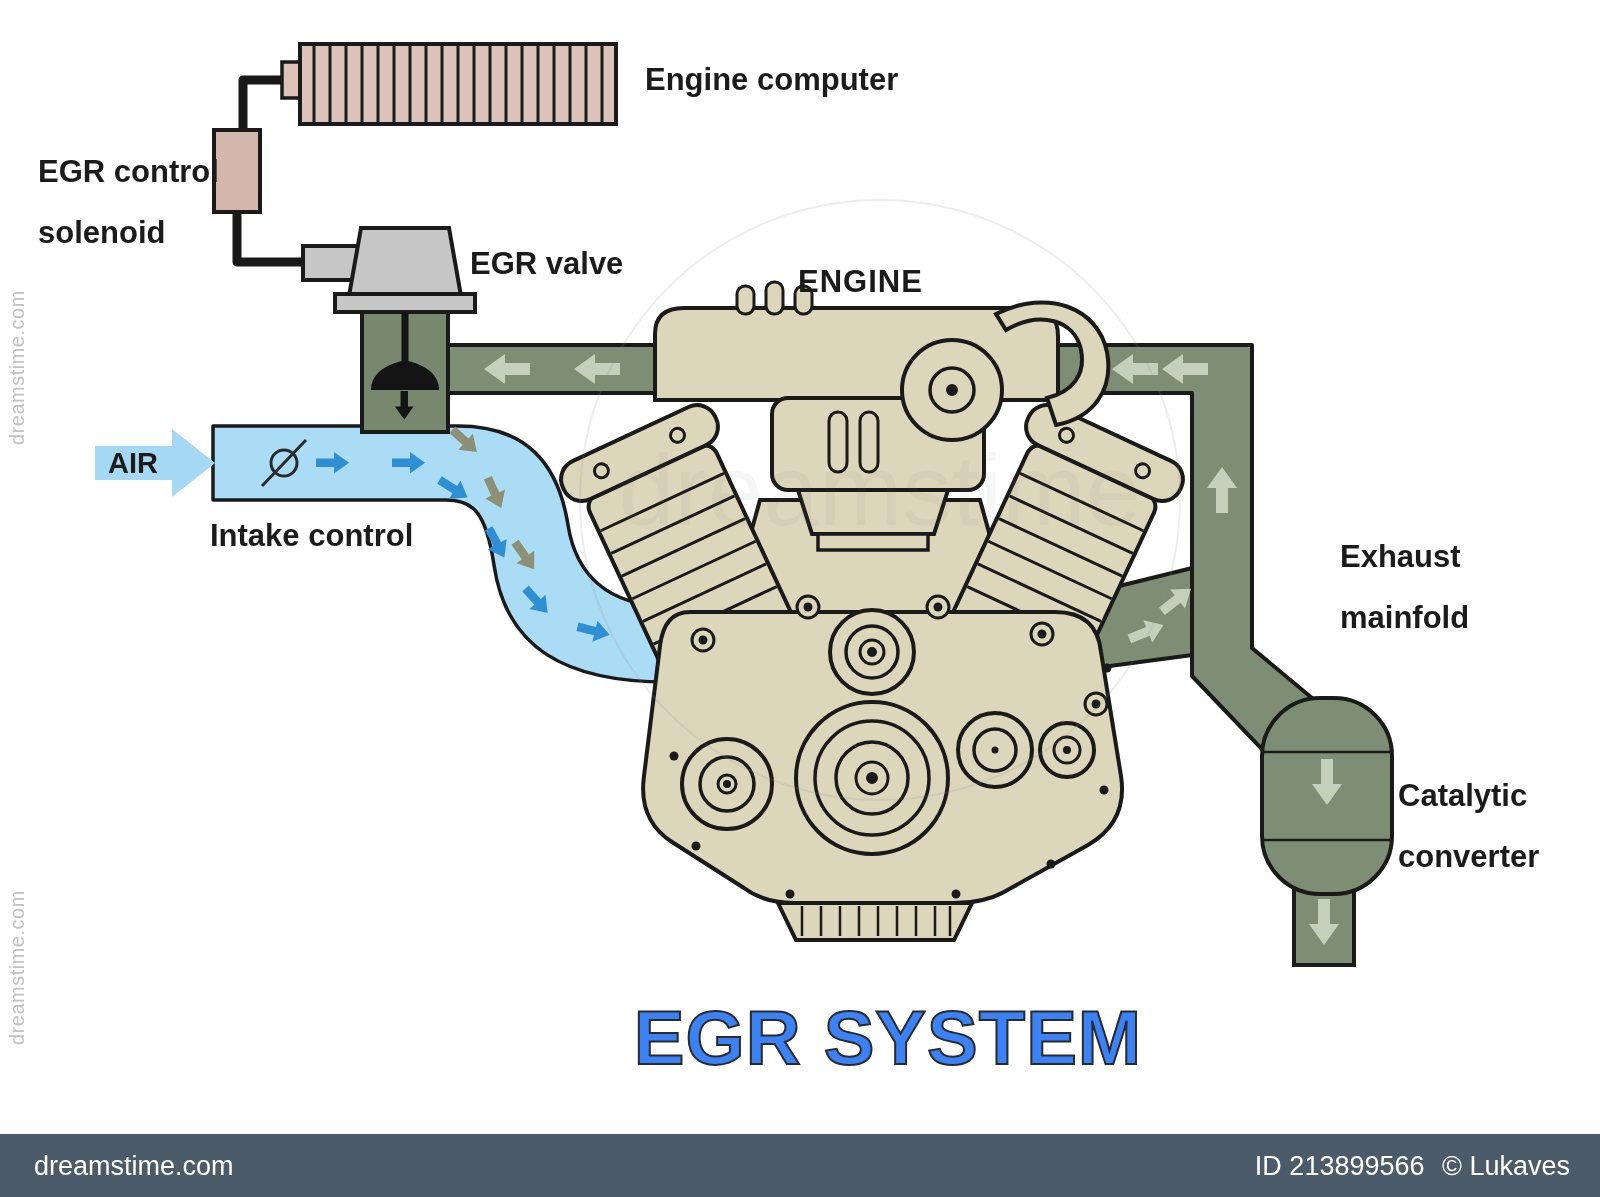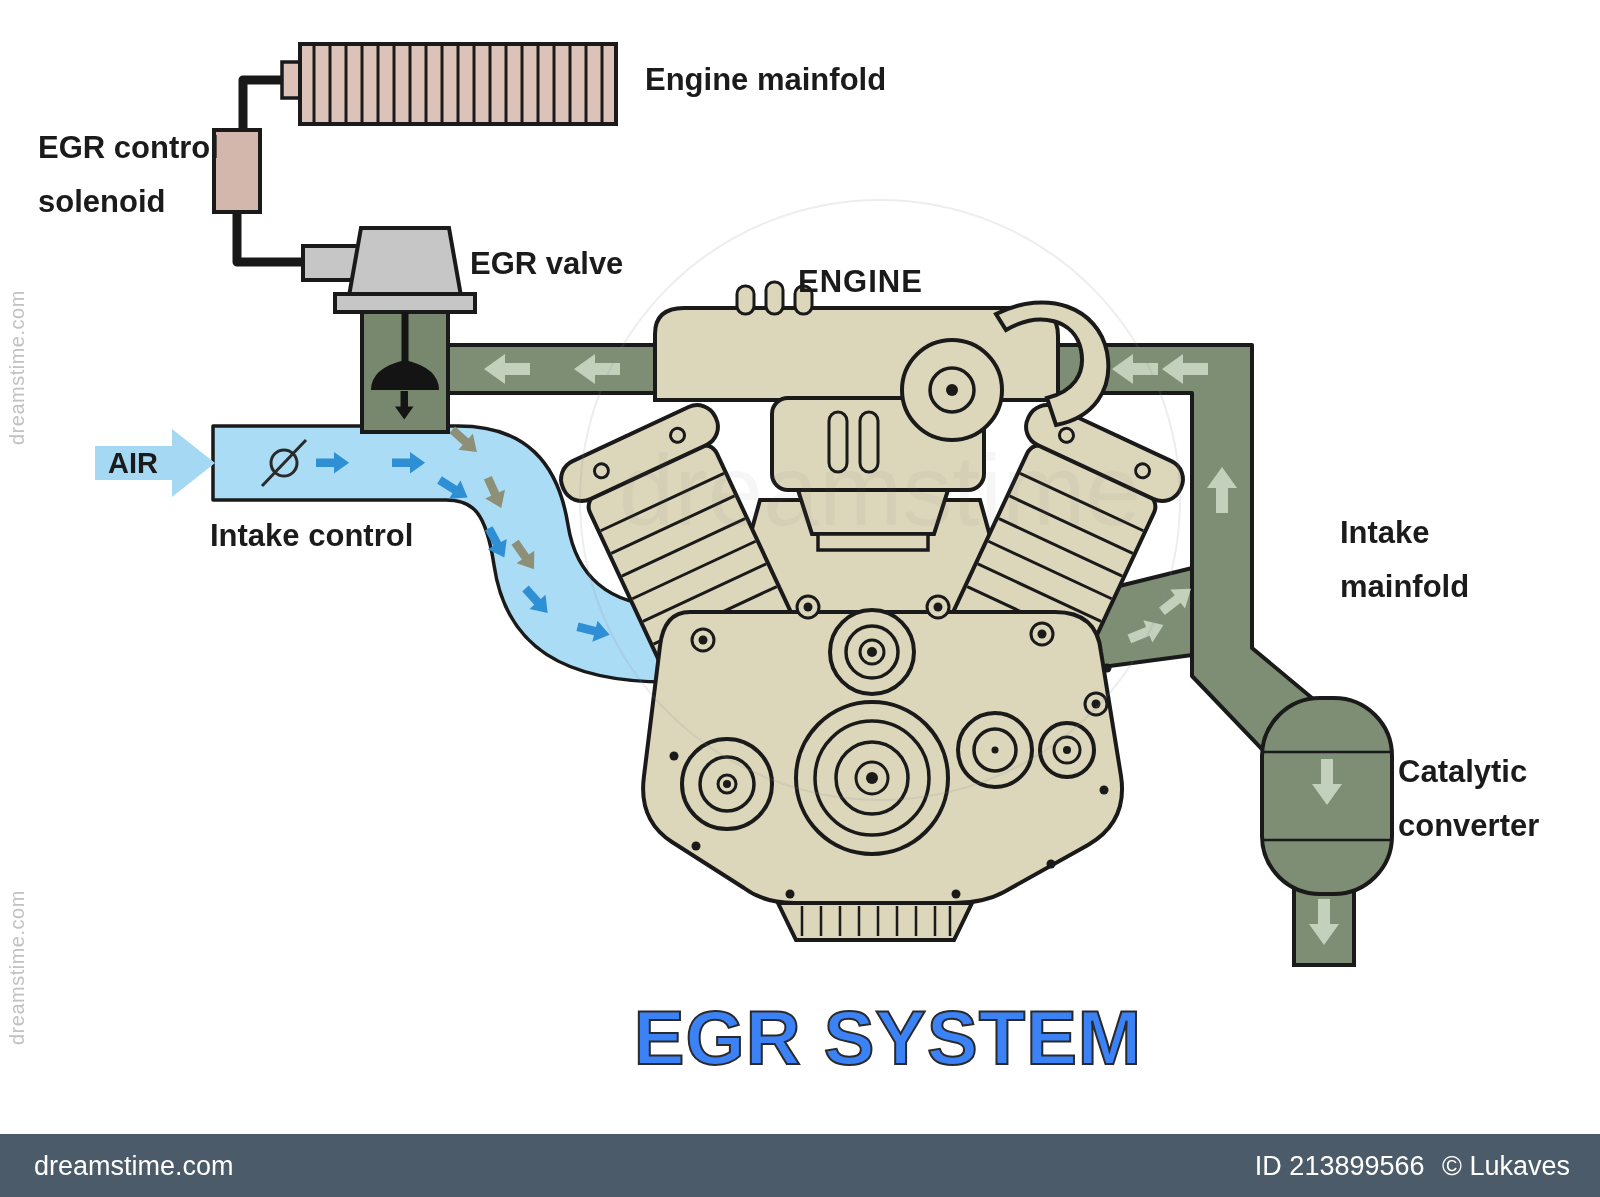--- a/index.html
+++ b/index.html
@@ -1,22 +1,22 @@
 <!DOCTYPE html>
 <html><head>
 <meta charset="utf-8">
 <style>
   * { margin:0; padding:0; box-sizing:border-box; }
   html,body { width:1600px; height:1197px; }
   body { font-family:"Liberation Sans", sans-serif; background:#ffffff; }
   #canvas { position:relative; width:1600px; height:1197px; background:#ffffff; overflow:hidden; }
   #diagram { position:absolute; left:0; top:0; }
   .lbl { position:absolute; color:#1b1b1b; font-size:31px; font-weight:600; line-height:1.0; white-space:nowrap; }
-  .lbl .line { display:block; }
-  .lbl .line + .line { margin-top:23px; }
+  .lbl .line { display:block;margin-top:24px; }
+  .lbl .line + .line { margin-top:30px; }
   #label-engine { letter-spacing:1px; }
   #label-air { font-size:29px; font-weight:700;text-align:right; }
   #title { position:absolute; left:888px; top:994px; transform:translateX(-50%);
            font-size:76px; font-weight:bold; letter-spacing:1px; color:#3b82f6;
            -webkit-text-stroke:2px #2a2a2a; white-space:nowrap; }
   #footer { position:absolute; left:0; bottom:0; width:1600px; height:63px; background:#4c5b69; }
   #footer .site { position:absolute; left:34px; top:50%; transform:translateY(-50%);
                   color:#ffffff; font-size:27px; }
   #footer .credit { position:absolute; right:30px; top:50%; transform:translateY(-50%);
                     color:#ffffff; font-size:27px; }
@@ -205,37 +205,37 @@
       <use href="#arrow" transform="translate(1128,620) scale(0.8) rotate(-22,23,15)"></use>
       <use href="#arrow" transform="translate(1158,588) scale(0.8) rotate(-38,23,15)"></use>
     </g>
 
     <g>
       <circle cx="880" cy="500" r="300" fill="none" stroke="#8a9199" stroke-width="2" opacity="0.16"></circle>
       <text x="880" y="525" text-anchor="middle" font-size="100" fill="#777777" opacity="0.06">dreamstime</text>
     </g>
   </svg>
 
-  <div class="lbl" id="label-engine-computer" style="left:645px; top:64px;">Engine mainfold</div>
+  <div class="lbl" id="label-engine-computer" style="left:645px; top:64px;">Engine computer</div>
 
   <div class="lbl" id="label-egr-solenoid" style="left:38px; top:132px;">
     <span class="line">EGR control</span>
     <span class="line">solenoid</span>
   </div>
 
   <div class="lbl" id="label-egr-valve" style="left:470px; top:248px;">EGR valve</div>
 
   <div class="lbl" id="label-engine" style="left:798px; top:266px;">ENGINE</div>
 
   <div class="lbl" id="label-air" style="left:108px; top:449px;">AIR</div>
 
   <div class="lbl" id="label-intake-manifold" style="left:210px; top:520px;">Intake control</div>
 
   <div class="lbl" id="label-exhaust-manifold" style="left:1340px; top:517px;">
-    <span class="line">Intake</span>
+    <span class="line">Exhaust</span>
     <span class="line">mainfold</span>
   </div>
 
   <div class="lbl" id="label-catalytic-converter" style="left:1398px; top:756px;">
     <span class="line">Catalytic</span>
     <span class="line">converter</span>
   </div>
 
   <div id="title">EGR SYSTEM</div>
 

